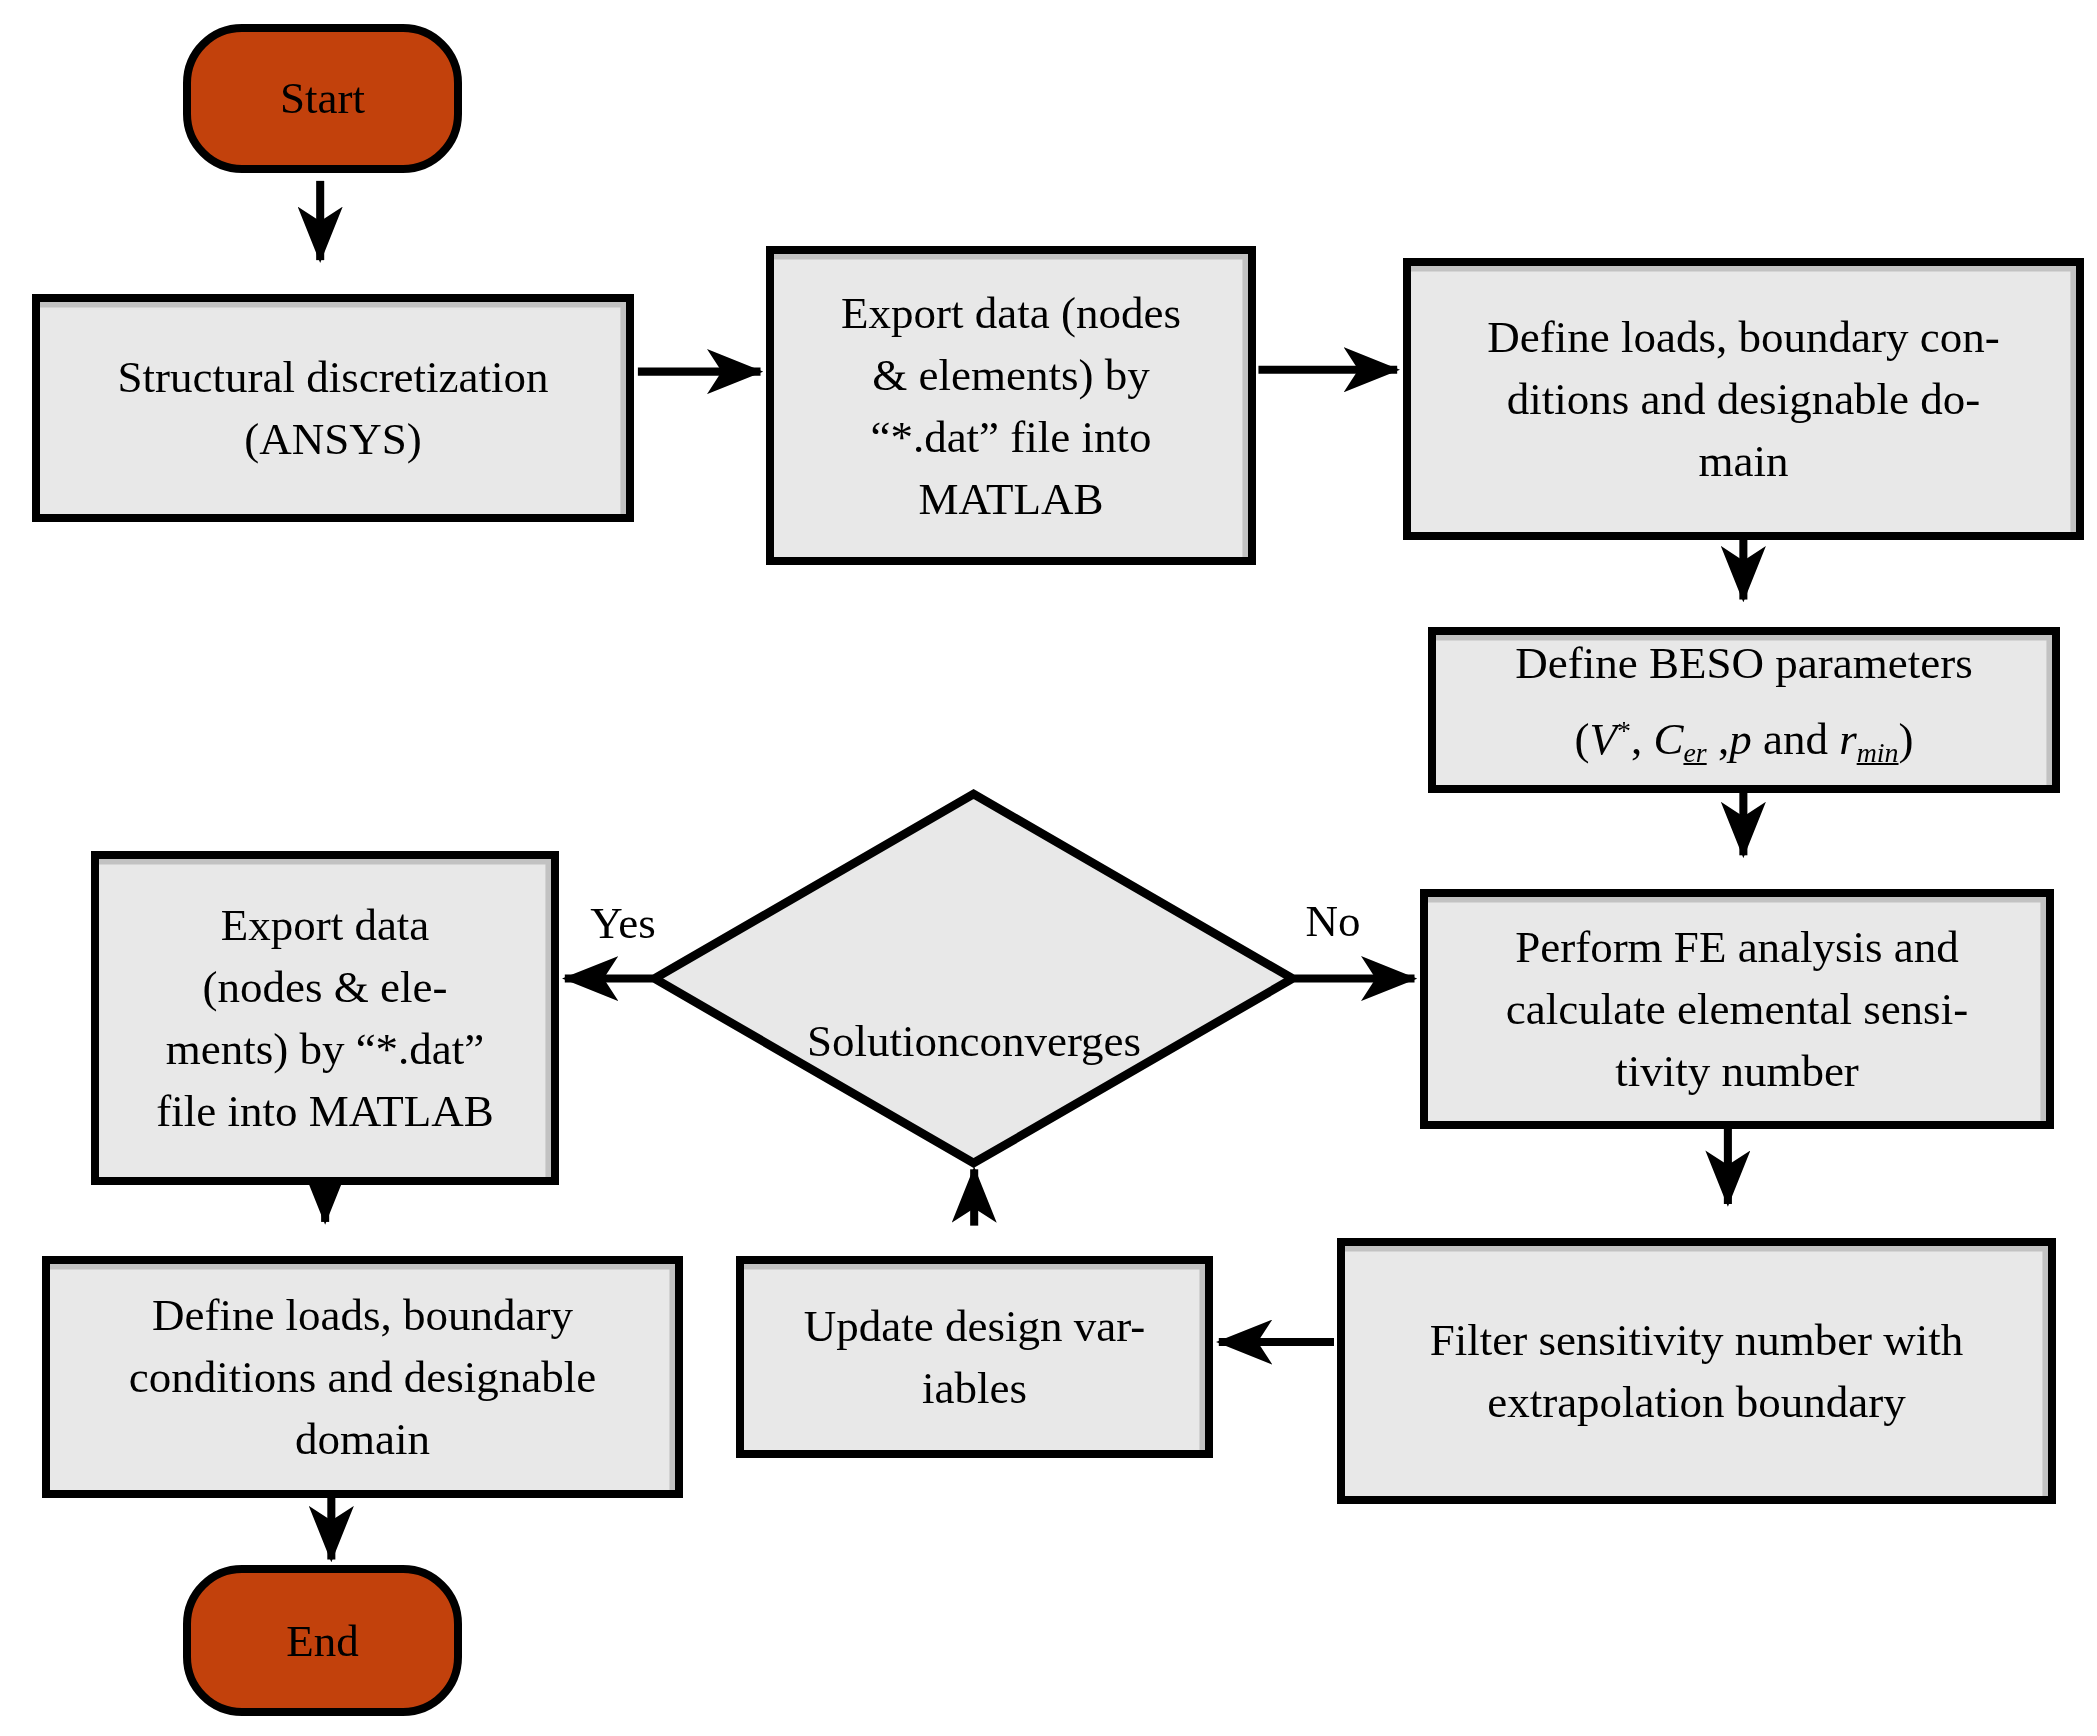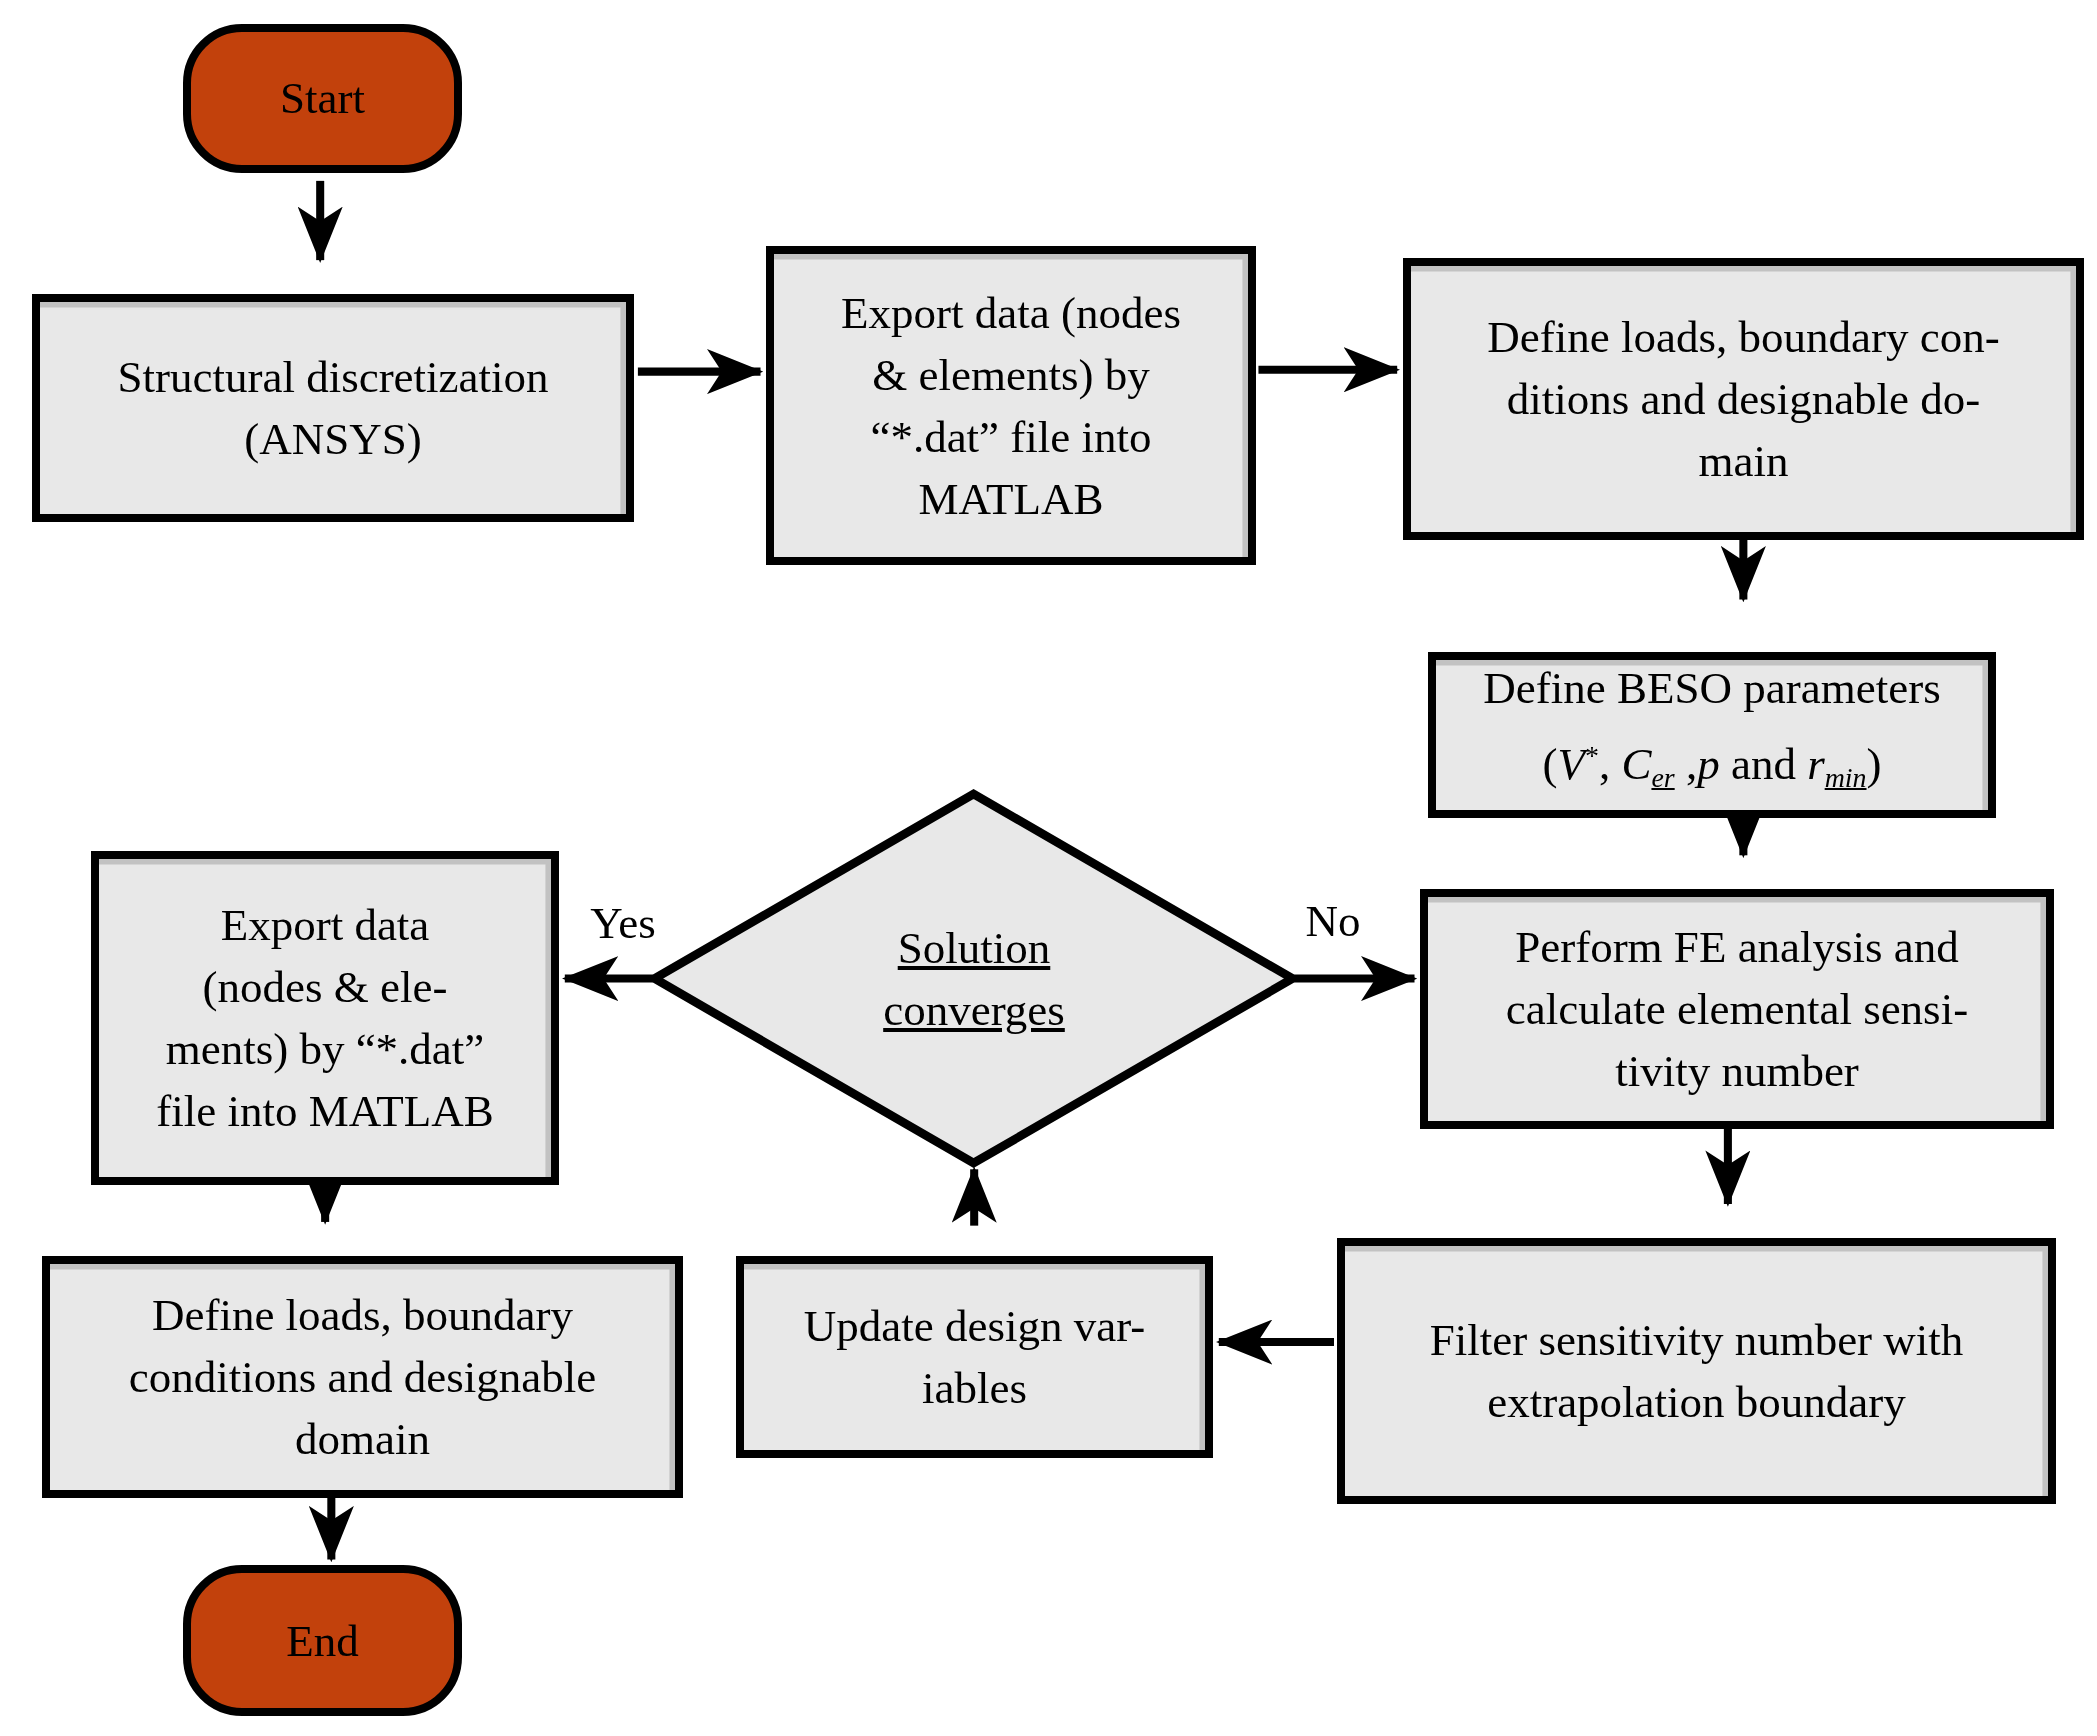--- a/index.html
+++ b/index.html
@@ -26,24 +26,24 @@
     margin-top:28px;
   }
   .pill{
     background:#c2410c;
     border:8.7px solid #000;
     border-radius:59px;
     align-items:center;
   }
   .diamond-text{
     position:absolute;
-    display:flex;flex-direction:column;
-    align-items:center;justify-content:center;
+    display:flex;flex-direction:row;
+    align-items:flex-end;justify-content:center;
     text-align:center;
-    font-size:45px;line-height:62px;text-decoration:underline;
+    font-size:45px;line-height:62px;
   }
   .edge-label{
     position:absolute;
     transform:translate(-50%,-50%);
     font-size:45px;line-height:50px;
     white-space:nowrap;
   }
   .formula{white-space:pre-wrap;line-height:73px;}
   .formula sub{font-size:0.62em;vertical-align:-0.28em;letter-spacing:0;text-decoration:underline;}
   .formula sup{font-size:0.62em;vertical-align:0.5em;}
@@ -99,21 +99,21 @@
     <div class="line">“*.dat” file into</div>
     <div class="line">MATLAB</div>
   </div>
 
   <div class="node box" style="left:1403px;top:230px;width:681px;height:282px">
     <div class="line">Define loads, boundary con-</div>
     <div class="line">ditions and designable do-</div>
     <div class="line">main</div>
   </div>
 
-  <div class="node box" style="left:1428px;top:624px;width:568px;height:166px">
+  <div class="node box" style="left:1428px;top:599px;width:632px;height:166px">
     <div class="line">Define BESO parameters</div>
     <div class="line formula"><span>(</span><span style="font-style: italic;">V</span><sup>*</sup><span>,  </span><span style="font-style: italic;">C</span><sub style="font-style: italic;">er</sub><span>  ,</span><span style="font-style: italic;">p</span><span>  and  </span><span style="font-style: italic;">r</span><sub style="font-style: italic;">min</sub><span>)</span></div>
   </div>
 
   <div class="node box" style="left:1420px;top:861px;width:634px;height:240px">
     <div class="line">Perform FE analysis and</div>
     <div class="line">calculate elemental sensi-</div>
     <div class="line">tivity number</div>
   </div>
 

